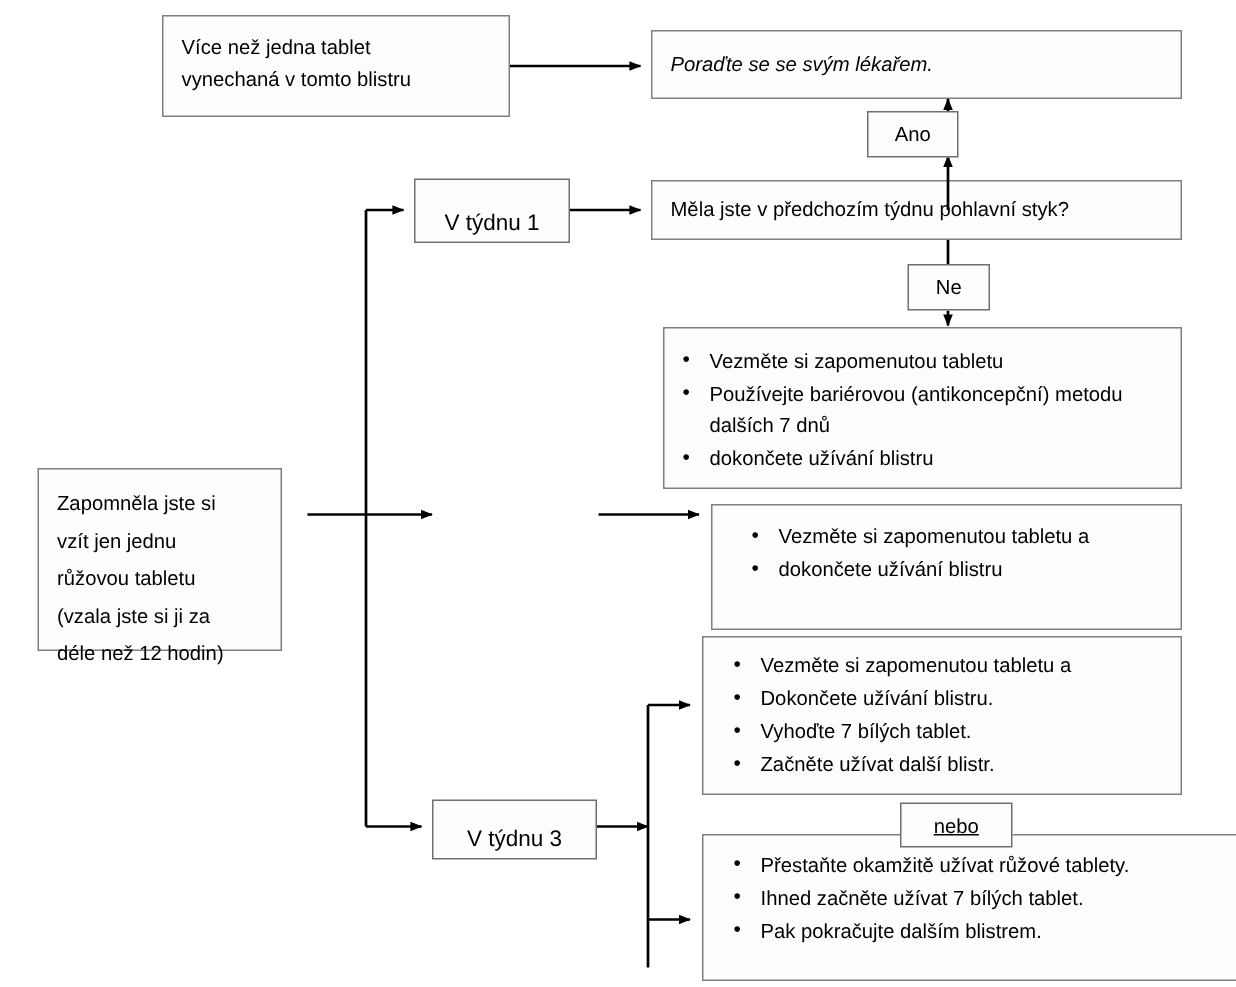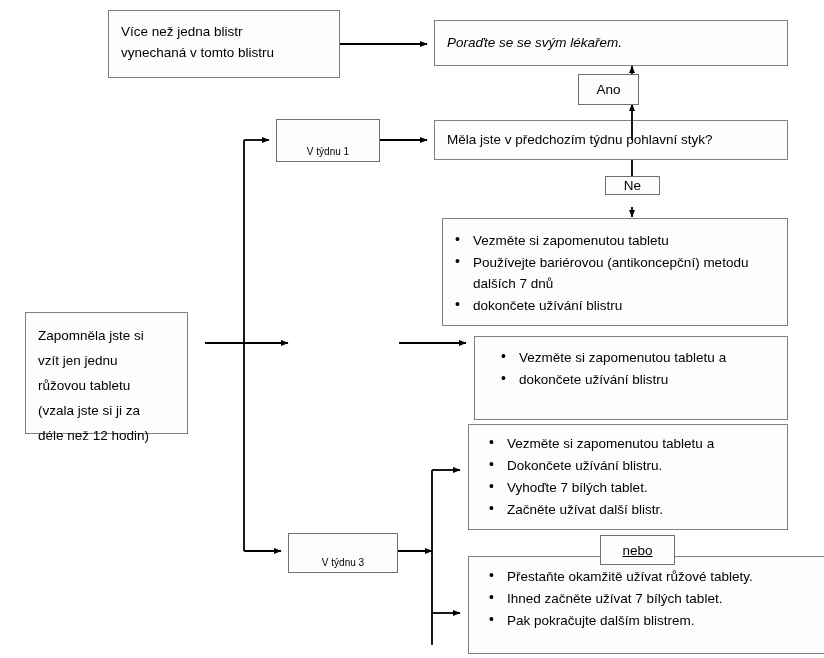--- a/index.html
+++ b/index.html
@@ -38,21 +38,21 @@
     display: flex;
     align-items: center;
     justify-content: center;
     z-index: 6;
   }
   .tag-box {
     position: absolute;
     box-sizing: border-box;
     background: #fdfdfd;
     border: 1px solid #6f6f6f;
-    font-size: 10px;
+    font-size: 15px;
     color: #000000;
     display: flex;
     align-items: flex-end;
     justify-content: center;
     padding-bottom: 4px;
     z-index: 6;
   }
   ul.bullets {
     margin: 0;
     padding: 0 0 0 30px;
@@ -124,37 +124,37 @@
     <path class="blk" d="M398,551 L432,551" marker-end="url(#ah)"></path>
 
     <path class="blk" d="M432,470 L432,645"></path>
 
     <path class="blk" d="M432,470 L460,470" marker-end="url(#ah)"></path>
 
     <path class="blk" d="M432,613 L460,613" marker-end="url(#ah)"></path>
   </svg>
 
   <div class="box box-pad" style="left:108px; top:10px; width:232px; height:68px; padding-top:10px;">
-    <span class="txtline">Více než jedna blistr</span>
+    <span class="txtline">Více než jedna tablet</span>
     <span class="txtline">vynechaná v tomto blistru</span>
   </div>
 
   <div class="box box-pad" style="left:434px; top:20px; width:354px; height:46px; padding-top:11px;font-style:italic;">
     <span class="txtline">Poraďte se se svým lékařem.</span>
   </div>
 
   <div class="label-box" style="left:578px; top:74px; width:61px; height:31px;">
     <span>Ano</span>
   </div>
 
   <div class="box box-pad" style="left:434px; top:120px; width:354px; height:40px; padding-top:8px;">
     <span class="txtline">Měla jste v předchozím týdnu pohlavní styk?</span>
   </div>
 
-  <div class="label-box" style="left:605px; top:176px; width:55px; height:19px;">
+  <div class="label-box" style="left:605px; top:176px; width:55px; height:31px;">
     <span>Ne</span>
   </div>
 
   <div class="tag-box" style="left:276px; top:119px; width:104px; height:43px;">
     <span>V týdnu 1</span>
   </div>
 
   <div class="box" style="left:442px; top:218px; width:346px; height:108px;">
     <ul class="bullets" style="padding-top:11px;">
       <li>Vezměte si zapomenutou tabletu</li>

